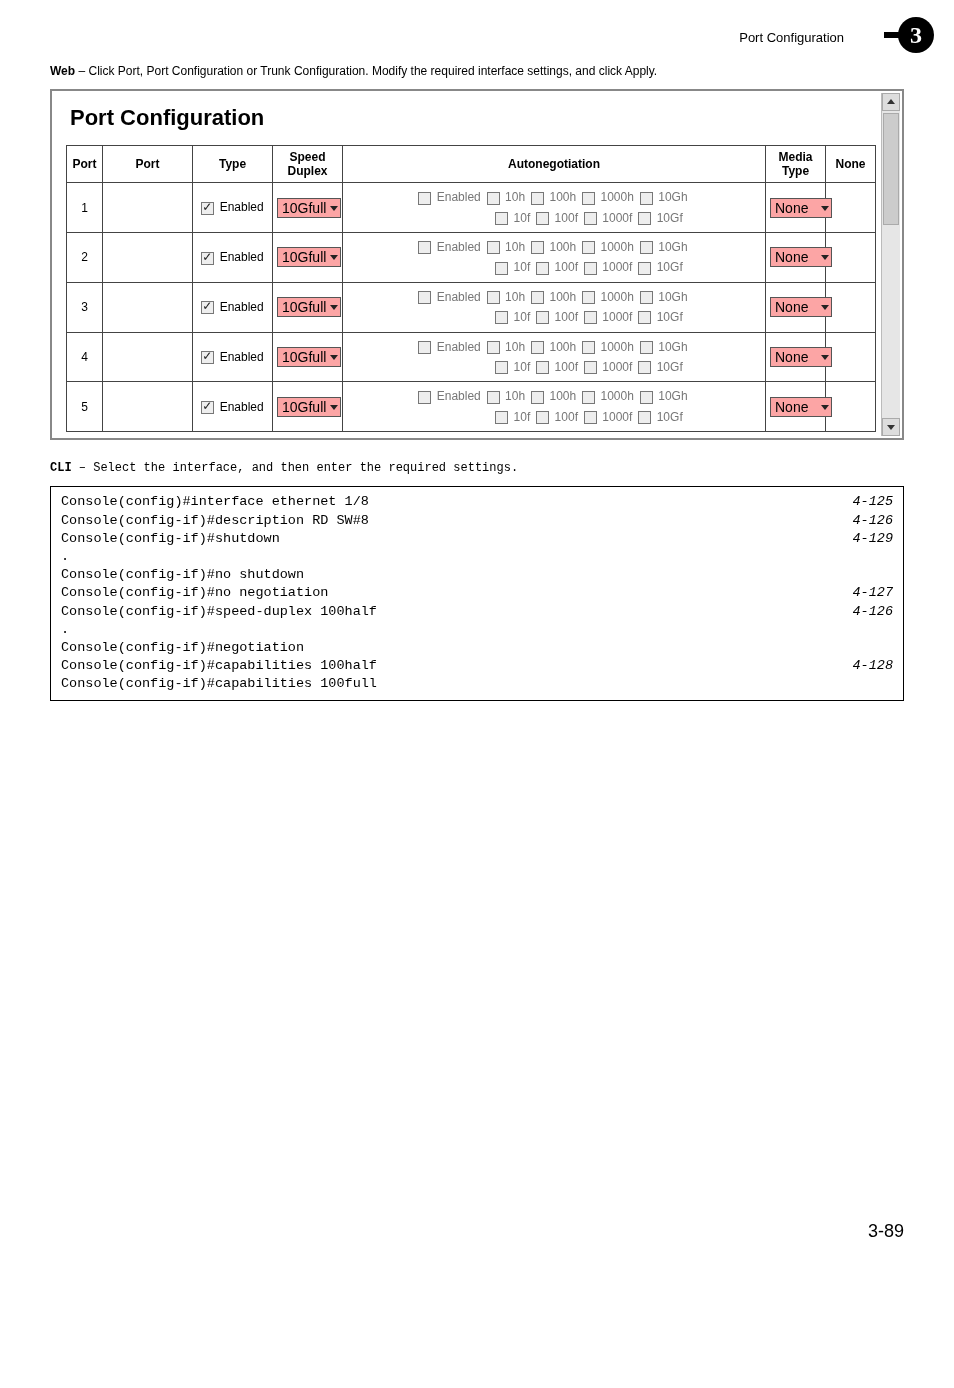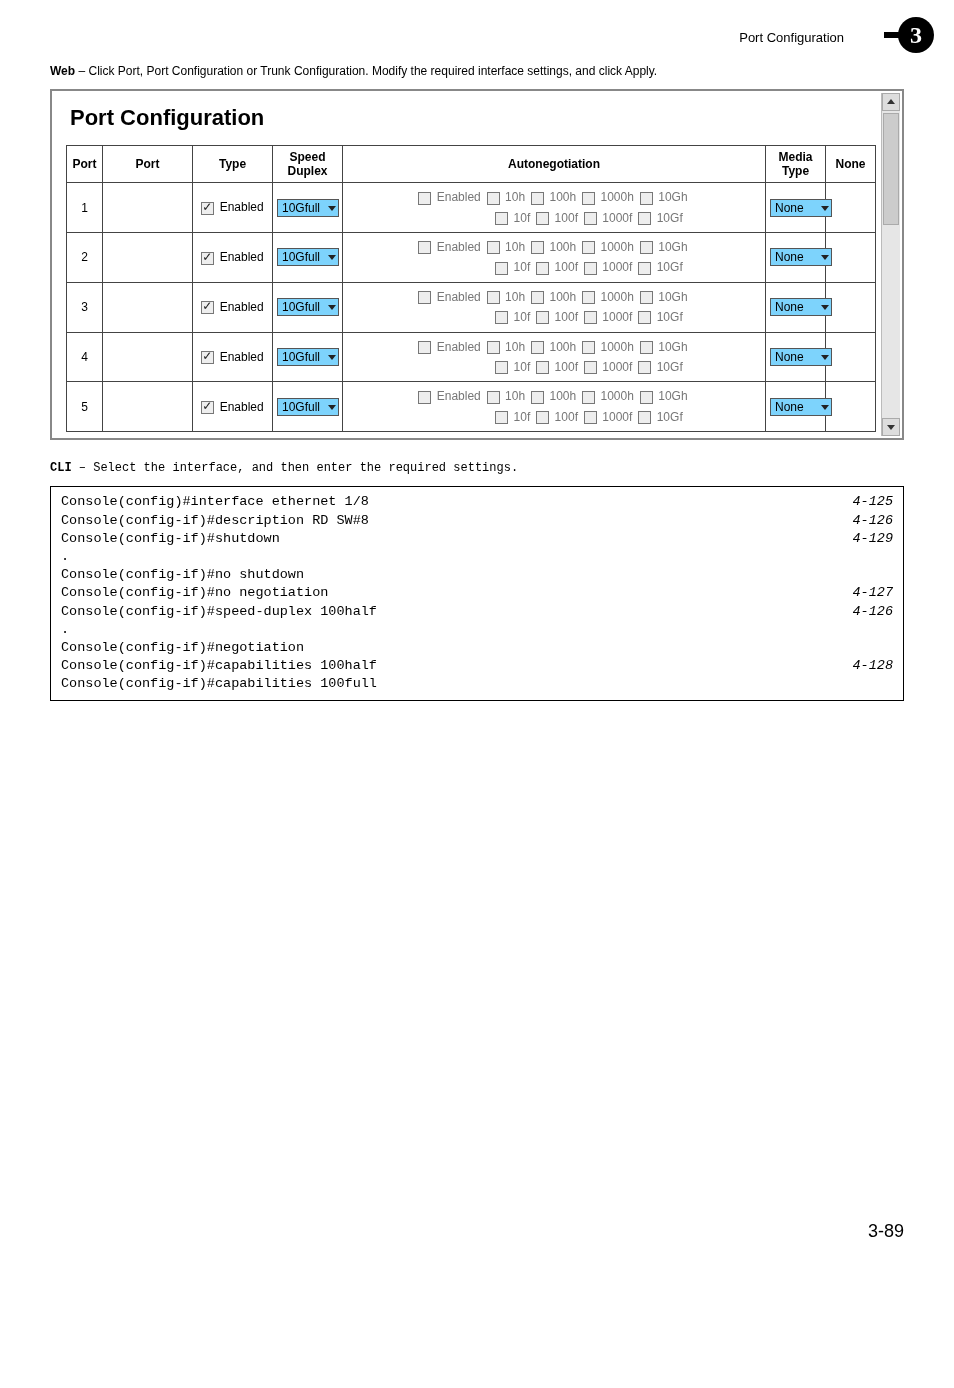--- a/index.html
+++ b/index.html
@@ -85,22 +85,22 @@
   .chk.checked::after {
     content: "✓";
     position: absolute;
     top: -3px; left: 0;
     font-size: 12px;
     color: #222;
   }
   .sel {
     display: inline-block;
     border: 1px solid #555;
-    background: #7dd3fc;
-    font-size: 12px;
+    background: #fca5a5;
+    font-size: 14px;
     padding: 1px 14px 1px 4px;
     position: relative;
     min-width: 42px;
     text-align: left;
   }
   .sel::after {
     content: "";
     position: absolute;
     right: 2px;
     top: 50%;

